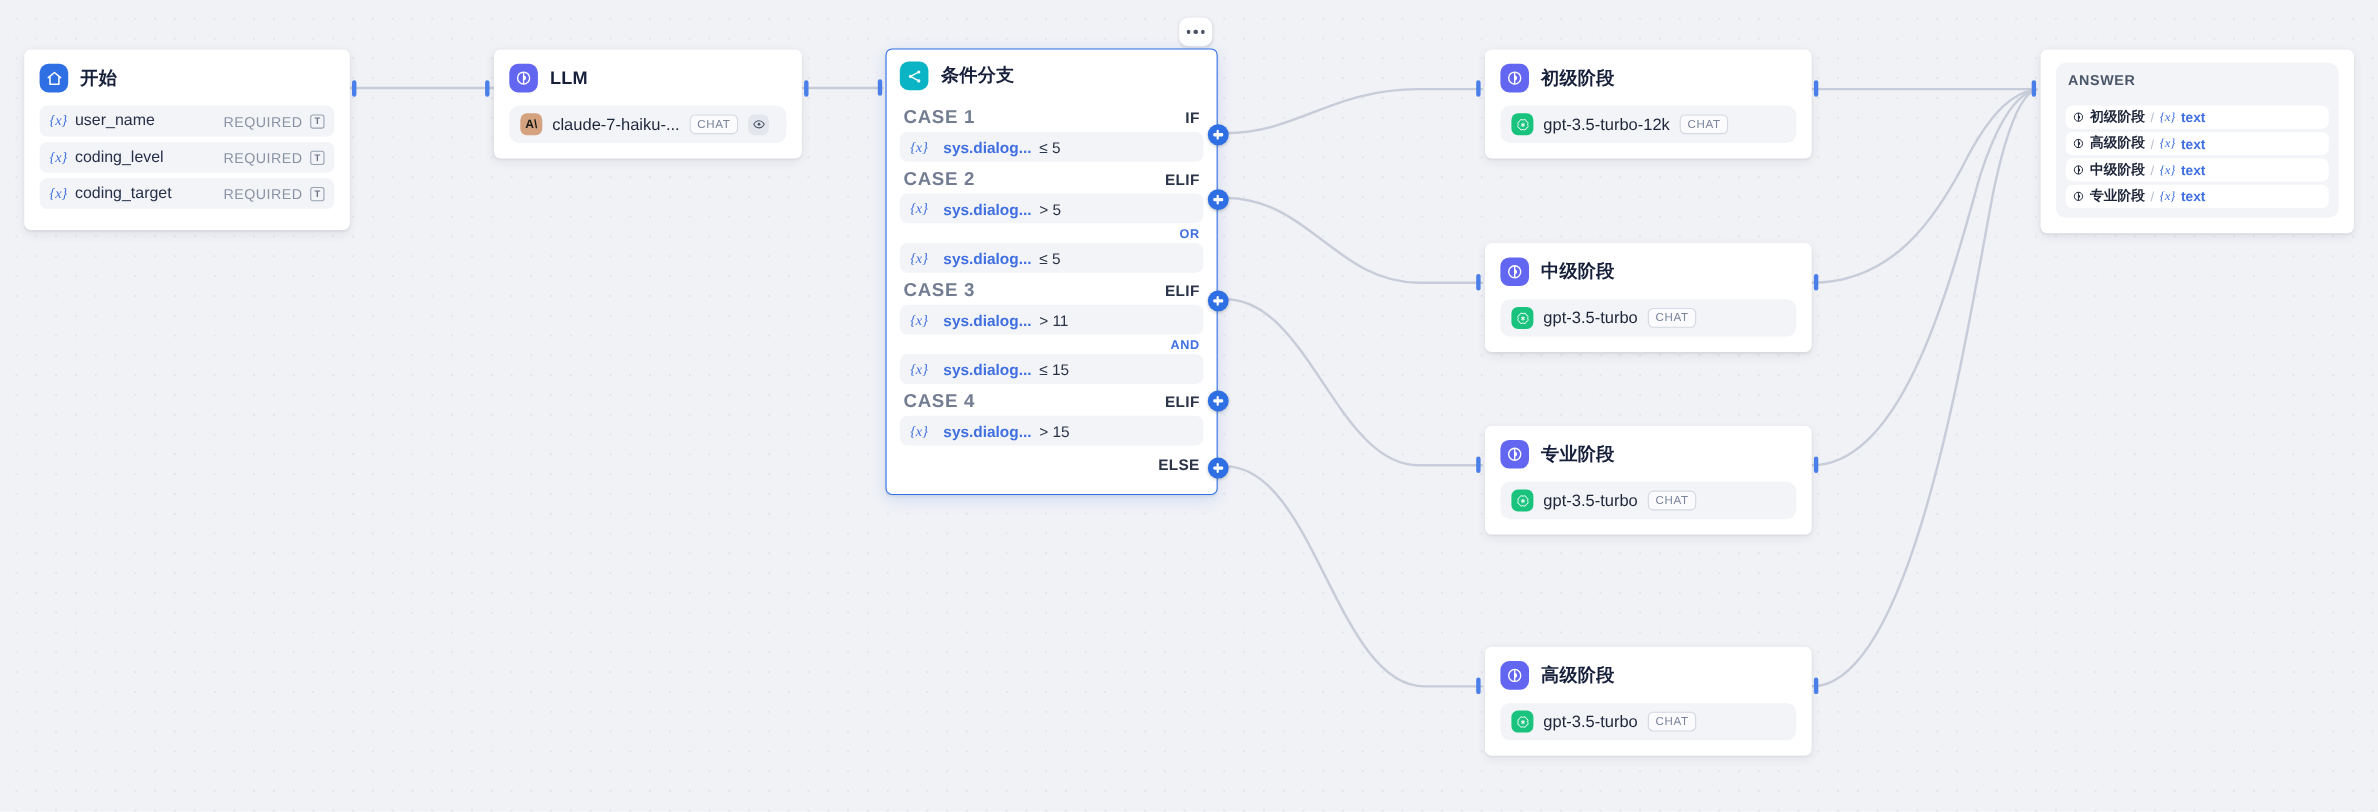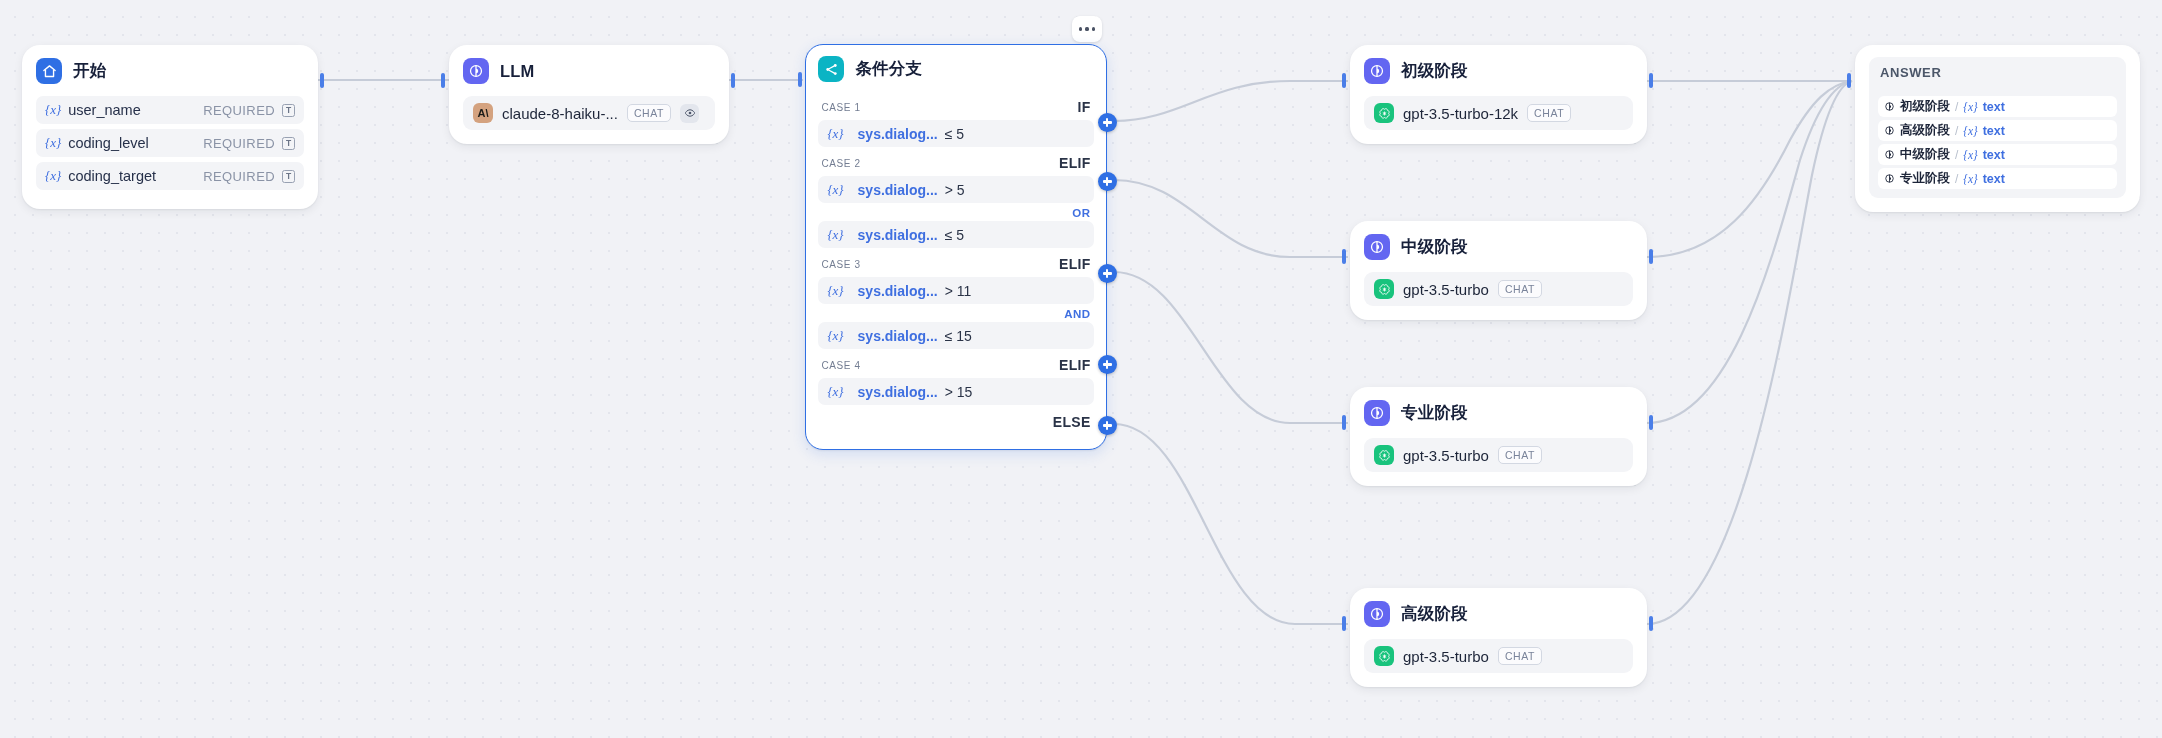--- a/index.html
+++ b/index.html
@@ -32,21 +32,21 @@
   .edge-path {
     fill: none;
     stroke: #c6ccd8;
     stroke-width: 2.2;
   }
 
   
   .node {
     position: absolute;
     background: #ffffff;
-    border-radius: 18px;
+    border-radius: 6px;
     box-shadow: 0 1px 2px rgba(16,24,40,.06), 0 3px 10px rgba(16,24,40,.07);
     padding: 12px 14px 14px 14px;
   }
   .node.selected {
     border: 1.6px solid #2f6fe4;
     padding: 10.4px 12.4px 12.4px 12.4px;
     box-shadow: 0 1px 2px rgba(16,24,40,.06), 0 4px 14px rgba(47,111,228,.16);
   }
 
   .node-head {
@@ -156,24 +156,24 @@
 
   
   .case-head {
     display: flex;
     align-items: center;
     justify-content: space-between;
     height: 26px;
     padding: 0 3px;
   }
   .case-label {
-    font-size: 10px;
+    font-size: 17px;
     color: #737d92;
     letter-spacing: .6px;
-    font-weight: 400;
+    font-weight: 700;
   }
   .case-op {
     font-size: 14px;
     font-weight: 700;
     color: #2a3347;
     letter-spacing: .3px;
     text-align: right;
   }
   .cond-row {
     display: flex;
@@ -366,21 +366,21 @@
           <circle cx="12" cy="12" r="8.2"></circle>
             <path d="M12 3.8v16.4"></path>
           <path d="M12 8.6 A3.4 3.4 0 0 1 12 15.4" fill="#fff" stroke="none"></path>
         </svg>
       </span>
       <span class="node-title">LLM</span>
     </div>
 
     <div class="model-row">
       <span class="model-logo logo-anthropic">A\</span>
-      <span class="model-name">claude-8-haiku-...</span>
+      <span class="model-name">claude-7-haiku-...</span>
       <span class="badge">CHAT</span>
       <span class="eye-btn">
         <svg width="12" height="12" viewBox="0 0 24 24" fill="none" stroke="#4d566b" stroke-width="2">
           <path d="M2.5 12S6 5.5 12 5.5 21.5 12 21.5 12 18 18.5 12 18.5 2.5 12 2.5 12Z"></path>
           <circle cx="12" cy="12" r="2.6" fill="#4d566b" stroke="none"></circle>
         </svg>
       </span>
     </div>
 
     <div class="handle-in" style="top:28px;"></div>

